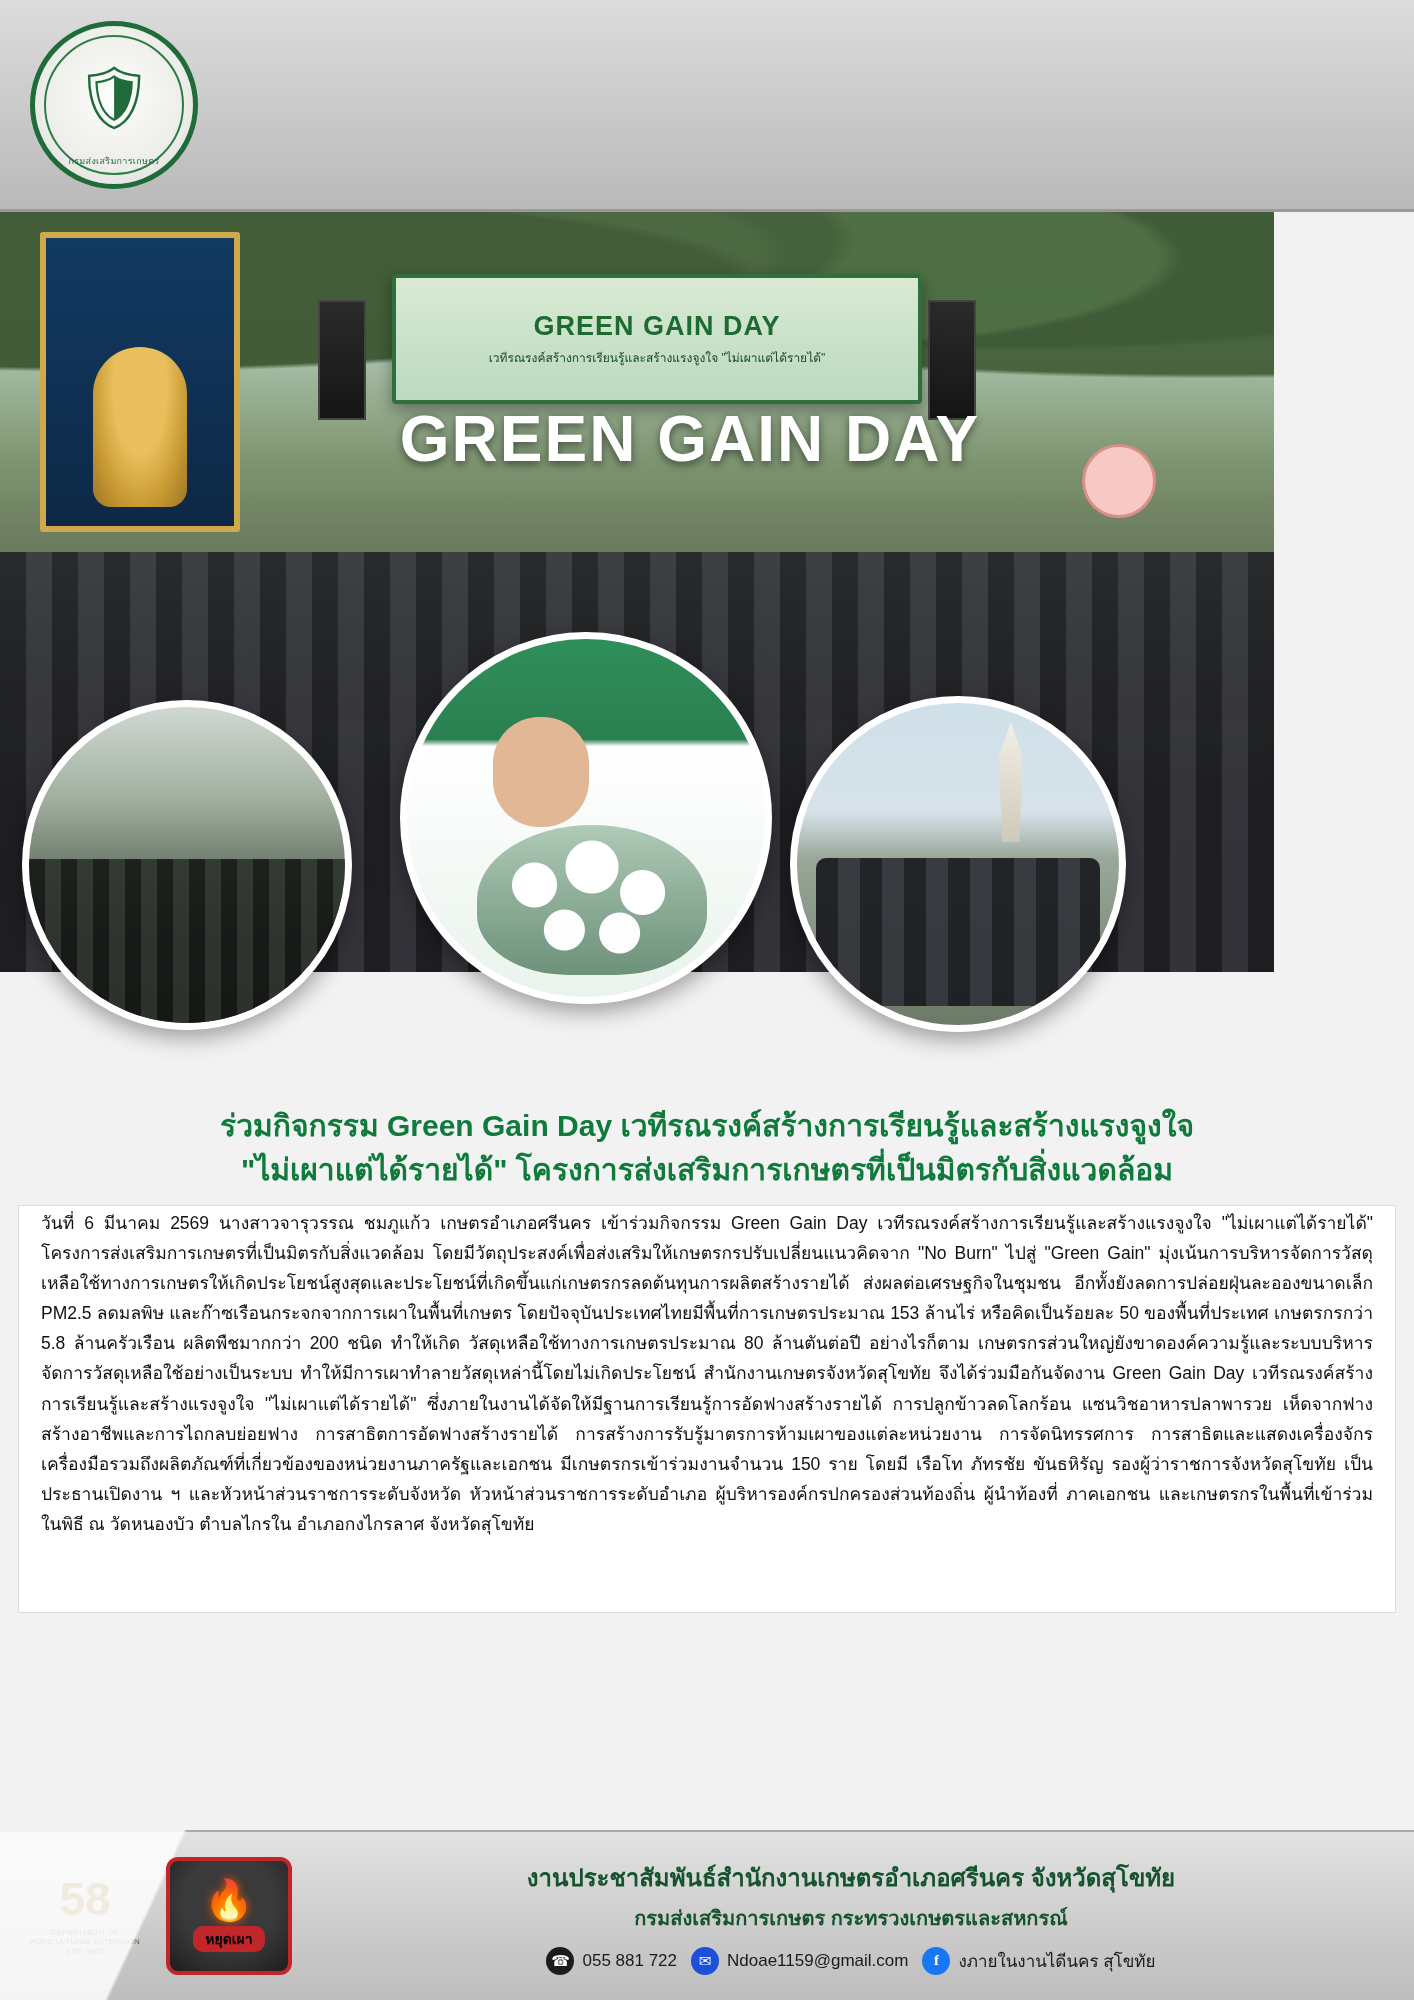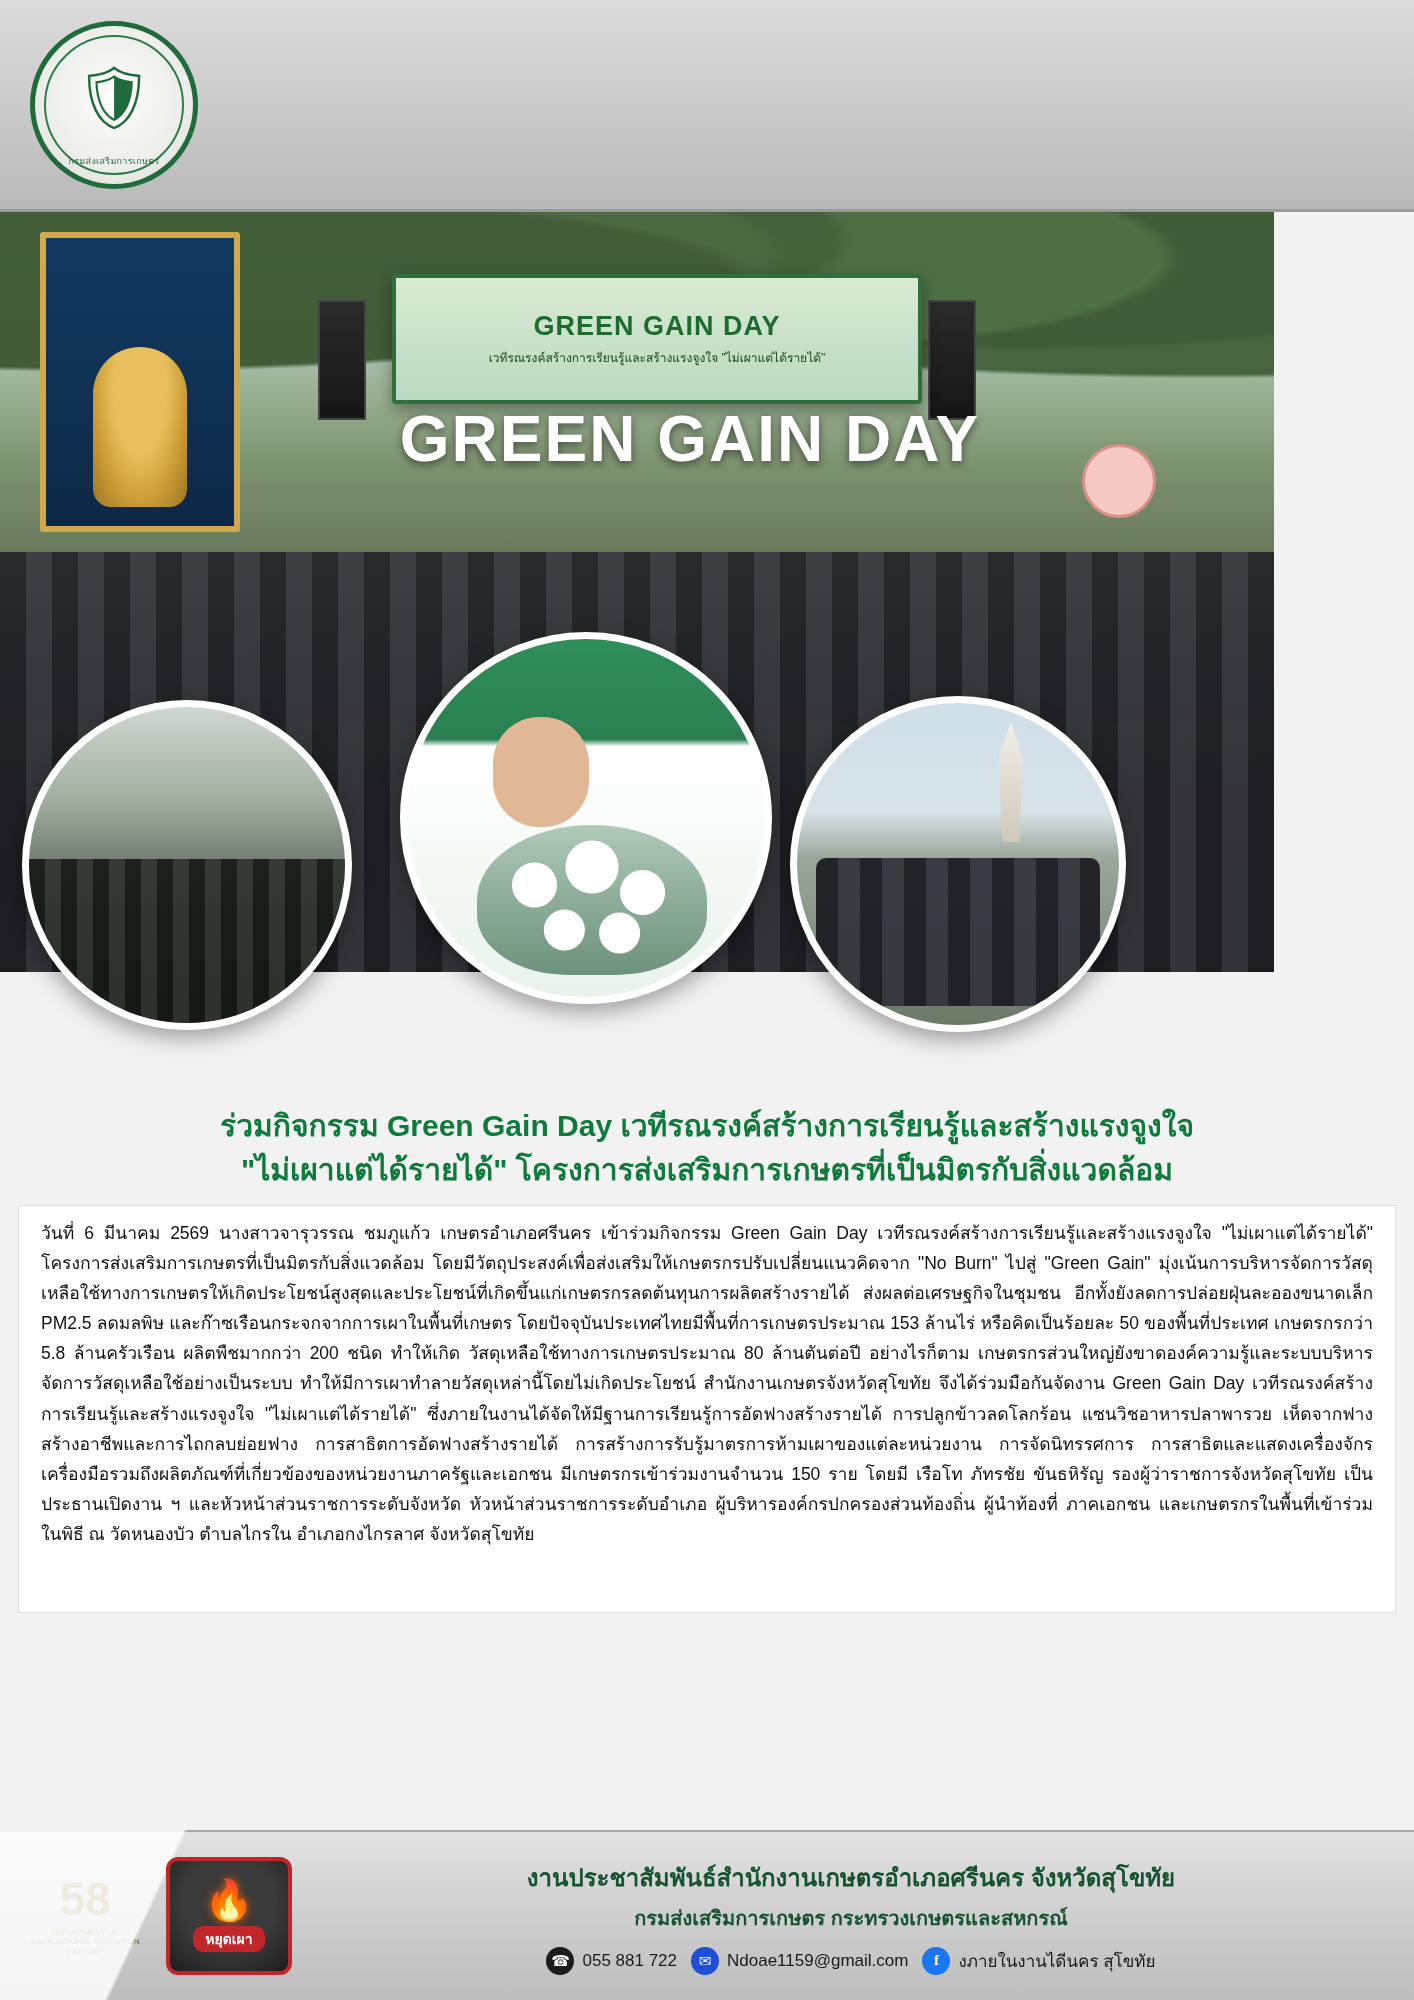--- a/index.html
+++ b/index.html
@@ -267,21 +267,21 @@
     color: #0f7a3c;
     line-height: 1.45;
   }
   .headline .line2 { color: #0f7a3c; }
 
   
   .body-card {
     margin: 14px 18px 0 18px;
     background: #ffffff;
     border: 1px solid #dddddd;
-    padding: 12px 22px 22px 22px;
+    padding: 2px 22px 22px 22px;
     height: 408px;
     overflow: hidden;
   }
   .body-text {
     font-size: 17.5px;
     line-height: 1.72;
     color: #111111;
     text-align: justify;
     text-indent: 0;
     hyphens: none;
@@ -322,21 +322,21 @@
     flex: 0 0 auto;
     position: relative;
   }
   .badge-burn .flame {
     font-size: 40px; line-height: 1; color: #ff8a1f;
     text-shadow: 0 0 10px #ff5d00;
   }
   .badge-burn .stop {
     margin-top: 6px;
     background: #c1262b;
-    color: #ffffff;
+    color: #000000;
     font-size: 14px;
     font-weight: bold;
     padding: 2px 12px;
     border-radius: 10px;
   }
   .footer-main {
     flex: 1 1 auto;
     text-align: center;
     color: #14532d;
   }

